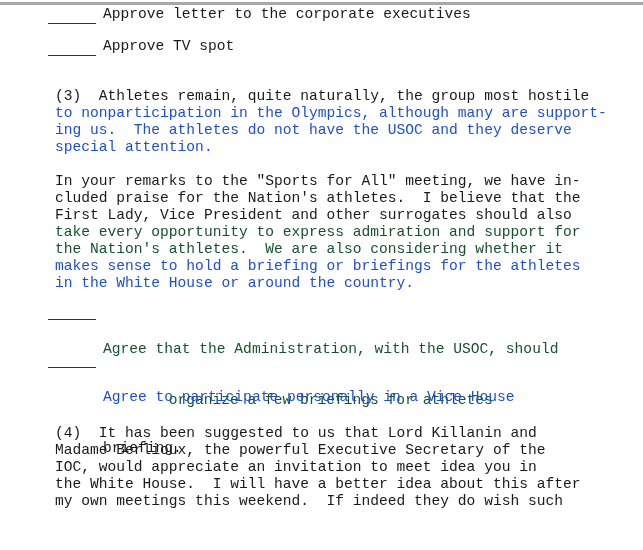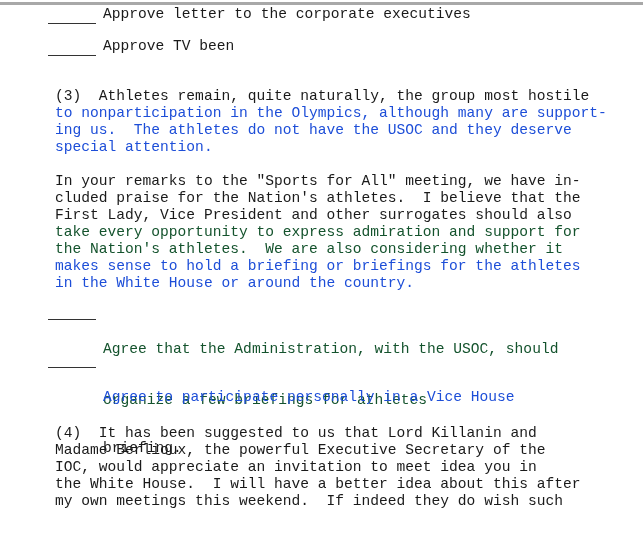--- a/index.html
+++ b/index.html
@@ -26,21 +26,21 @@
 <body>
 
 <div class="top-rule"></div>
 
 <div class="item" style="top:6px;">
   <div class="blank" style="top:17px;"></div>
   <div class="text" style="top:0;">Approve letter to the corporate executives</div>
 </div>
 <div class="item" style="top:38px;">
   <div class="blank" style="top:17px;"></div>
-  <div class="text" style="top:0;">Approve TV been</div>
+  <div class="text" style="top:0;">Approve TV spot</div>
 </div>
 
 <div class="para" style="top:88px;">
   <span class="row">(3)  Athletes remain, quite naturally, the group most hostile</span>
   <span class="row faint">to nonparticipation in the Olympics, although many are support-</span>
   <span class="row faint">ing us.  The athletes do not have the USOC and they deserve</span>
   <span class="row faint">special attention.</span>
 </div>
 
 <div class="para" style="top:173px;">
@@ -48,21 +48,21 @@
   <span class="row">cluded praise for the Nation's athletes.  I believe that the</span>
   <span class="row">First Lady, Vice President and other surrogates should also</span>
   <span class="row fainter">take every opportunity to express admiration and support for</span>
   <span class="row fainter">the Nation's athletes.  We are also considering whether it</span>
   <span class="row faint">makes sense to hold a briefing or briefings for the athletes</span>
   <span class="row faint">in the White House or around the country.</span>
 </div>
 
 <div class="item" style="top:307px;">
   <div class="blank" style="top:12px;"></div>
-  <div class="text fainter" style="top:0;">
+  <div class="text fainter" style="top:0;text-align:center;">
     <span class="row">Agree that the Administration, with the USOC, should</span>
     <span class="row">organize a few briefings for athletes</span>
   </div>
 </div>
 <div class="item" style="top:355px;">
   <div class="blank" style="top:12px;"></div>
   <div class="text" style="top:0;">
     <span class="row faint">Agree to participate personally in a Vice House</span>
     <span class="row">briefing.</span>
   </div>

